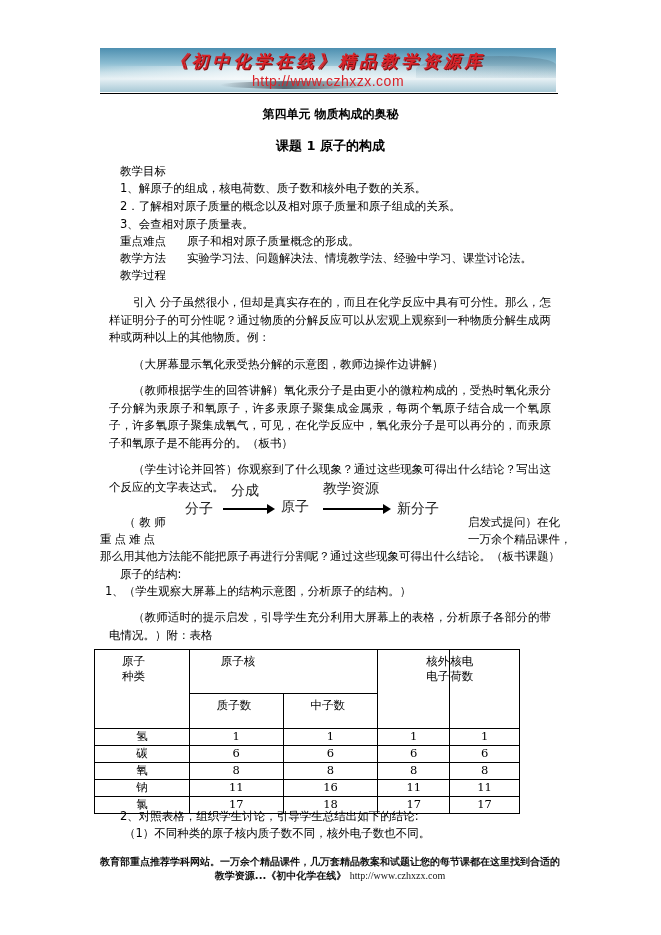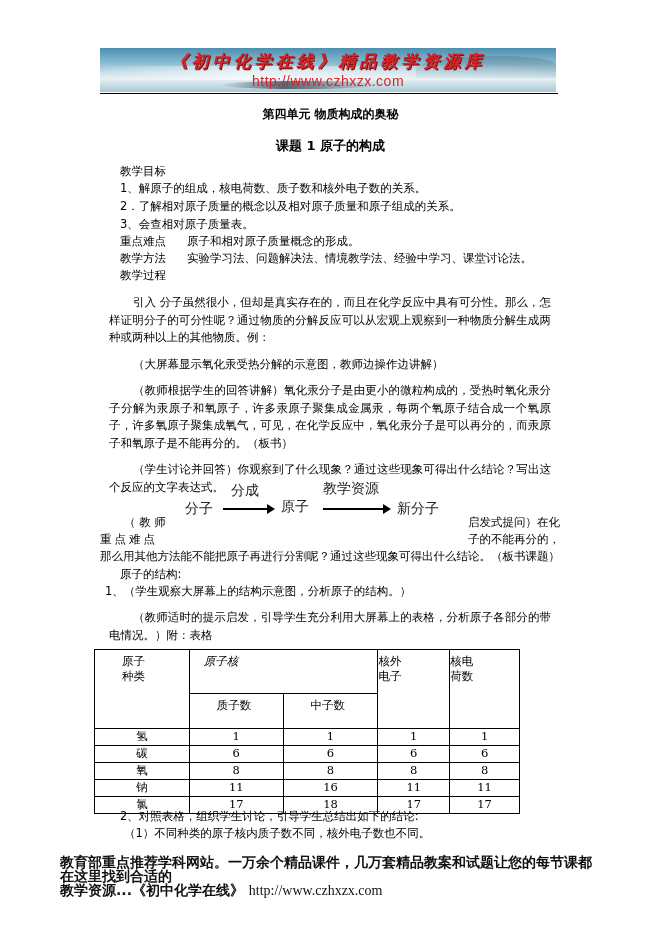--- a/index.html
+++ b/index.html
@@ -34,21 +34,21 @@
   .diagram .arrow { position:absolute; height: 2px; background:#000; }
   .diagram .arrow::after { content:""; position:absolute; right:-2px; top:-4px;
        border-left: 8px solid #000; border-top: 5px solid transparent; border-bottom: 5px solid transparent; }
 
   table.atoms { position:absolute; left: 94px; top: 649px; width: 426px; border-collapse: collapse; font-size: 11.5px; }
   table.atoms td { border: 1px solid #000; padding: 0; vertical-align: top; }
   .hdr { padding-top: 4px !important; }
   .num td { height: 16px; text-align: center; vertical-align: middle; font-family: "DejaVu Serif", serif; }
   .num td.elem { padding-left: 0; }
 
-  .footer { left: 60px; width: 540px; top: 855px; font-size: 14px; line-height: 14px; font-weight: bold; color: #111; }
+  .footer { left: 60px; width: 540px; top: 855px; text-align: center; font-size: 10px; line-height: 14px; font-weight: bold; color: #111; }
   .footer .url { font-weight: normal; font-family: "Liberation Serif", serif; }
 </style>
 </head>
 <body>
 
 <div class="abs banner">
   <div class="hill"></div>
   <div class="mist"></div>
   <div class="rock"></div>
   <div class="title">《初中化学在线》精品教学资源库</div>
@@ -82,42 +82,42 @@
   <div class="arrow" style="left:38px; top:26px; width:50px;"></div>
   <span class="t" style="left:96px; top:16px;">原子</span>
   <span class="t" style="left:138px; top:-2px;">教学资源</span>
   <div class="arrow" style="left:138px; top:26px; width:66px;"></div>
   <span class="t" style="left:212px; top:18px;">新分子</span>
 </div>
 
 <div class="abs line" style="left:124px; top:514px;">（ 教 师</div>
 <div class="abs line" style="left:100px; top:531px; letter-spacing:3px;">重点难点</div>
 <div class="abs line" style="left:468px; top:514px;">启发式提问）在化</div>
-<div class="abs line" style="left:468px; top:531px;">子的不能再分的，</div>
+<div class="abs line" style="left:468px; top:531px;">一万余个精品课件，</div>
 <div class="abs line" style="left:100px; top:548px;">那么用其他方法能不能把原子再进行分割呢？通过这些现象可得出什么结论。（板书课题）</div>
 <div class="abs line" style="left:120px; top:566px;">原子的结构:</div>
 <div class="abs line" style="left:105px; top:583px;">1、（学生观察大屏幕上的结构示意图，分析原子的结构。）</div>
 <div class="abs para" style="top:600px;">
   <p>（教师适时的提示启发，引导学生充分利用大屏幕上的表格，分析原子各部分的带电情况。）附：表格</p>
 </div>
 
 <table class="atoms">
   <colgroup>
     <col style="width:95px">
       <col style="width:94px">
       <col style="width:95px">
       <col style="width:72px">
       <col style="width:70px">
   </colgroup>
   <tbody>
       <tr style="height:44px;">
     <td rowspan="2" class="hdr" style="padding-left:27px; white-space:pre-line;">原子
 种类</td>
-    <td colspan="2" class="hdr" style="padding-left:14px;font-style:italic;">原子核</td>
-    <td rowspan="2" class="hdr" style="text-align:left; white-space:pre-line;">核外
+    <td colspan="2" class="hdr" style="padding-left:31px;">原子核</td>
+    <td rowspan="2" class="hdr" style="text-align:right; white-space:pre-line;">核外
 电子</td>
     <td rowspan="2" class="hdr" style="text-align:left; white-space:pre-line;">核电
 荷数</td>
   </tr>
   <tr style="height:35px;">
     <td class="hdr" style="padding-left:27px;margin-top:28px;">质子数</td>
     <td class="hdr" style="padding-left:27px;">中子数</td>
   </tr>
   <tr class="num">
     <td class="elem">氢</td>

